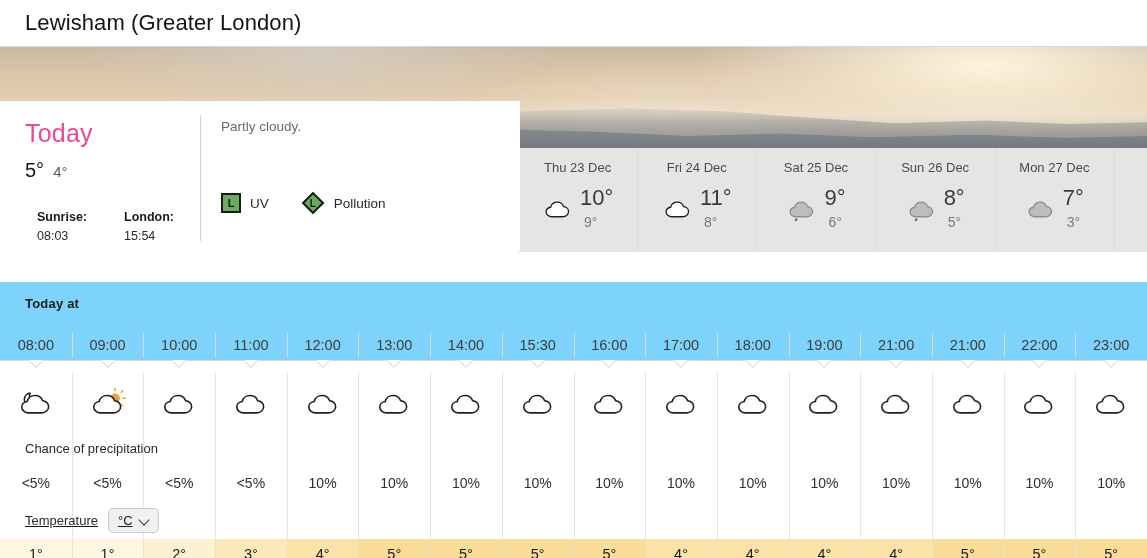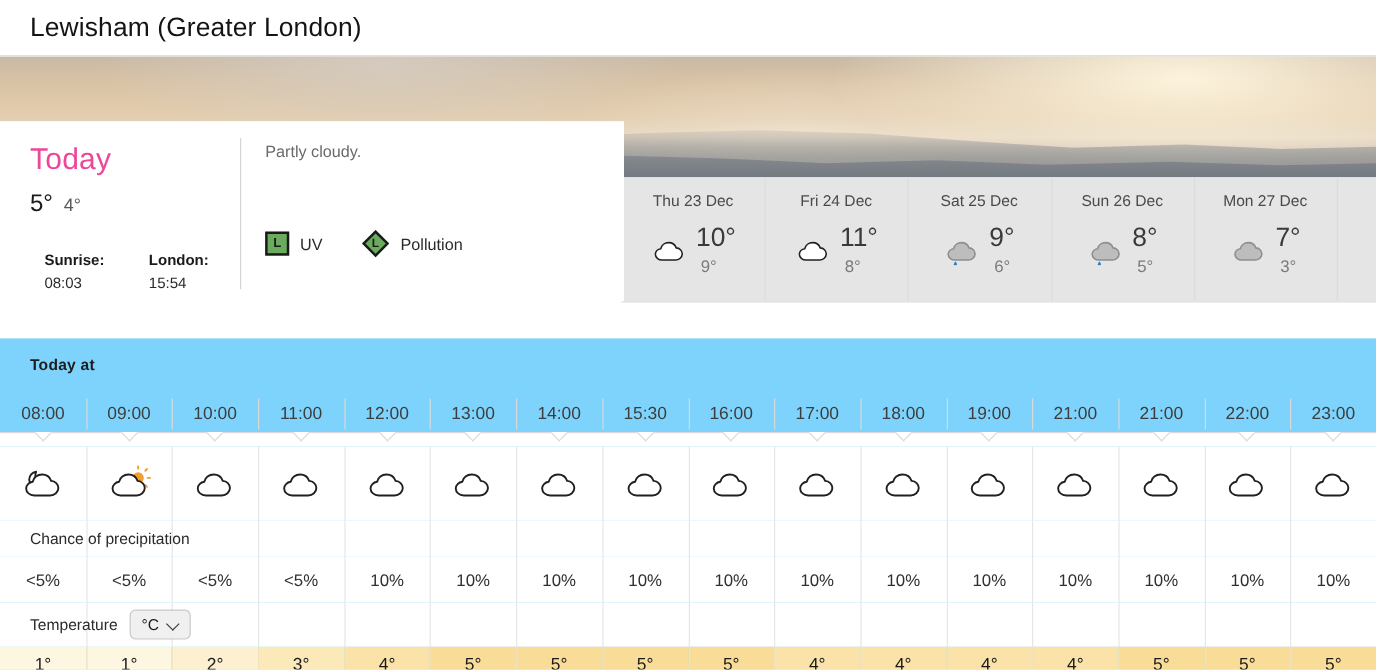--- a/index.html
+++ b/index.html
@@ -172,21 +172,21 @@
     height: 38px; line-height: 38px; font-size: 14px; color: #2f2f2f;
   }
   .row-precip .hcell + .hcell::before {
     content: ""; position: absolute; left: 0; top: 0; bottom: 0; width: 1px; background: #e6e6e6;
   }
 
   
   .temp-ctrl-band { background: #ffffff; height: 37px; position: relative; }
   .temp-ctrl {
     display: flex; align-items: center; gap: 10px; padding-left: 25px; height: 37px;
-    position: relative; z-index: 2;
+    position: relative; z-index: 2; text-decoration: underline;
   }
   .temp-ctrl-label { font-size: 13px; color: #2a2a2a; }
   .unit-button {
     display: inline-flex; align-items: center; gap: 7px;
     background: #f0f0f0; border: 1px solid #c9c9c9; border-radius: 5px;
     padding: 4px 9px; font-size: 13px; color: #1a1a1a; cursor: pointer;
   }
   .chev { width: 9px; height: 9px; position: relative; }
   .chev::before {
     content: ""; position: absolute; left: 0; top: 0;

